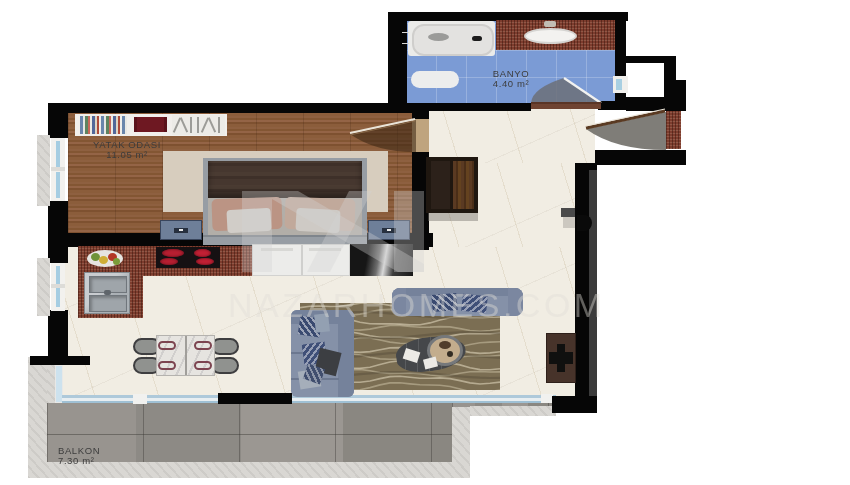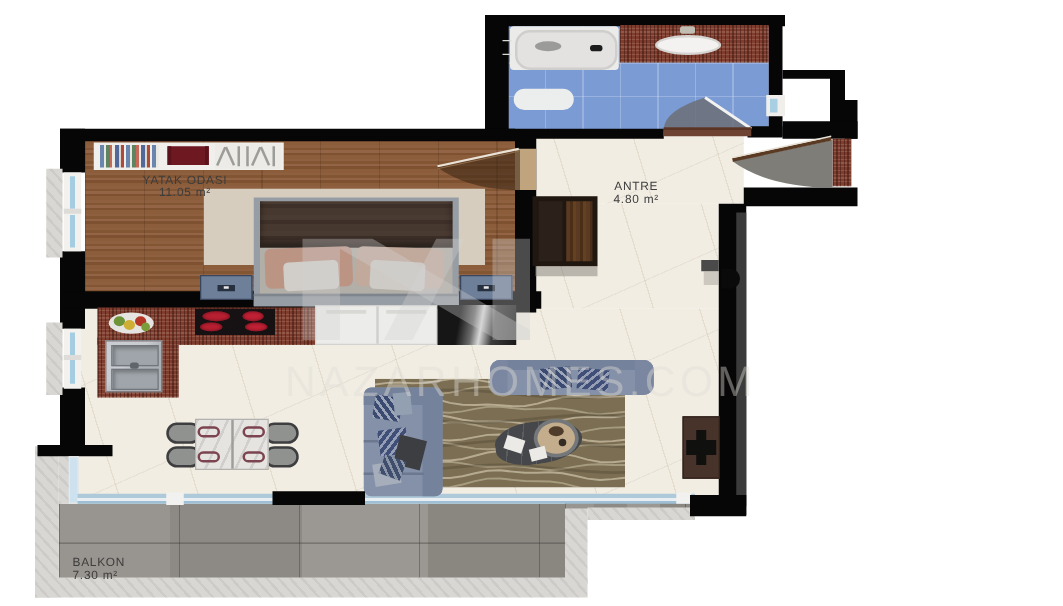--- a/index.html
+++ b/index.html
@@ -324,24 +324,24 @@
 
   <rect x="531" y="102" width="70" height="7" fill="#6f4331"></rect>
       <rect x="531" y="102" width="70" height="2" fill="#5a3526"></rect>
 
   <path d="M586,129 L666,112 L666,150 Q615,150 586,129 Z" fill="rgba(122,120,114,.96)"></path>
 
   <line x1="586" y1="128" x2="665" y2="111" stroke="#5a3a22" stroke-width="3"></line>
   <line x1="586" y1="126" x2="665" y2="109" stroke="#e8e2d6" stroke-width="1.2"></line>
 </svg>
 
-
-<div class="lbl" style="left:459px;top:145px;width:100px;">ANTRE<br>4.80 m²</div>
-
-<div class="lbl" style="left:98px;top:140px;width:100px;">YATAK ODASI<br>11.05 m²</div>
+<div class="lbl" style="left:461px;top:69px;width:100px;">BANYO<br>4.40 m²</div>
+
+
+<div class="lbl" style="left:77px;top:140px;width:100px;">YATAK ODASI<br>11.05 m²</div>
 
 
 <div class="lbl" style="left:58px;top:446px;width:70px;text-align:left;">BALKON<br>7.30 m²</div>
 
 <svg class="a" style="left:0;top:0;" width="850" height="485" viewBox="0 0 850 485">
   <g fill="rgba(212,212,212,.34)">
     <rect x="242" y="191" width="30" height="81"></rect>
     <rect x="394" y="191" width="30" height="81"></rect>
     <polygon points="272,191 298,191 424,264 424,272 398,272 272,199"></polygon>
     <polygon points="307,272 330,272 372,191 349,191"></polygon>

